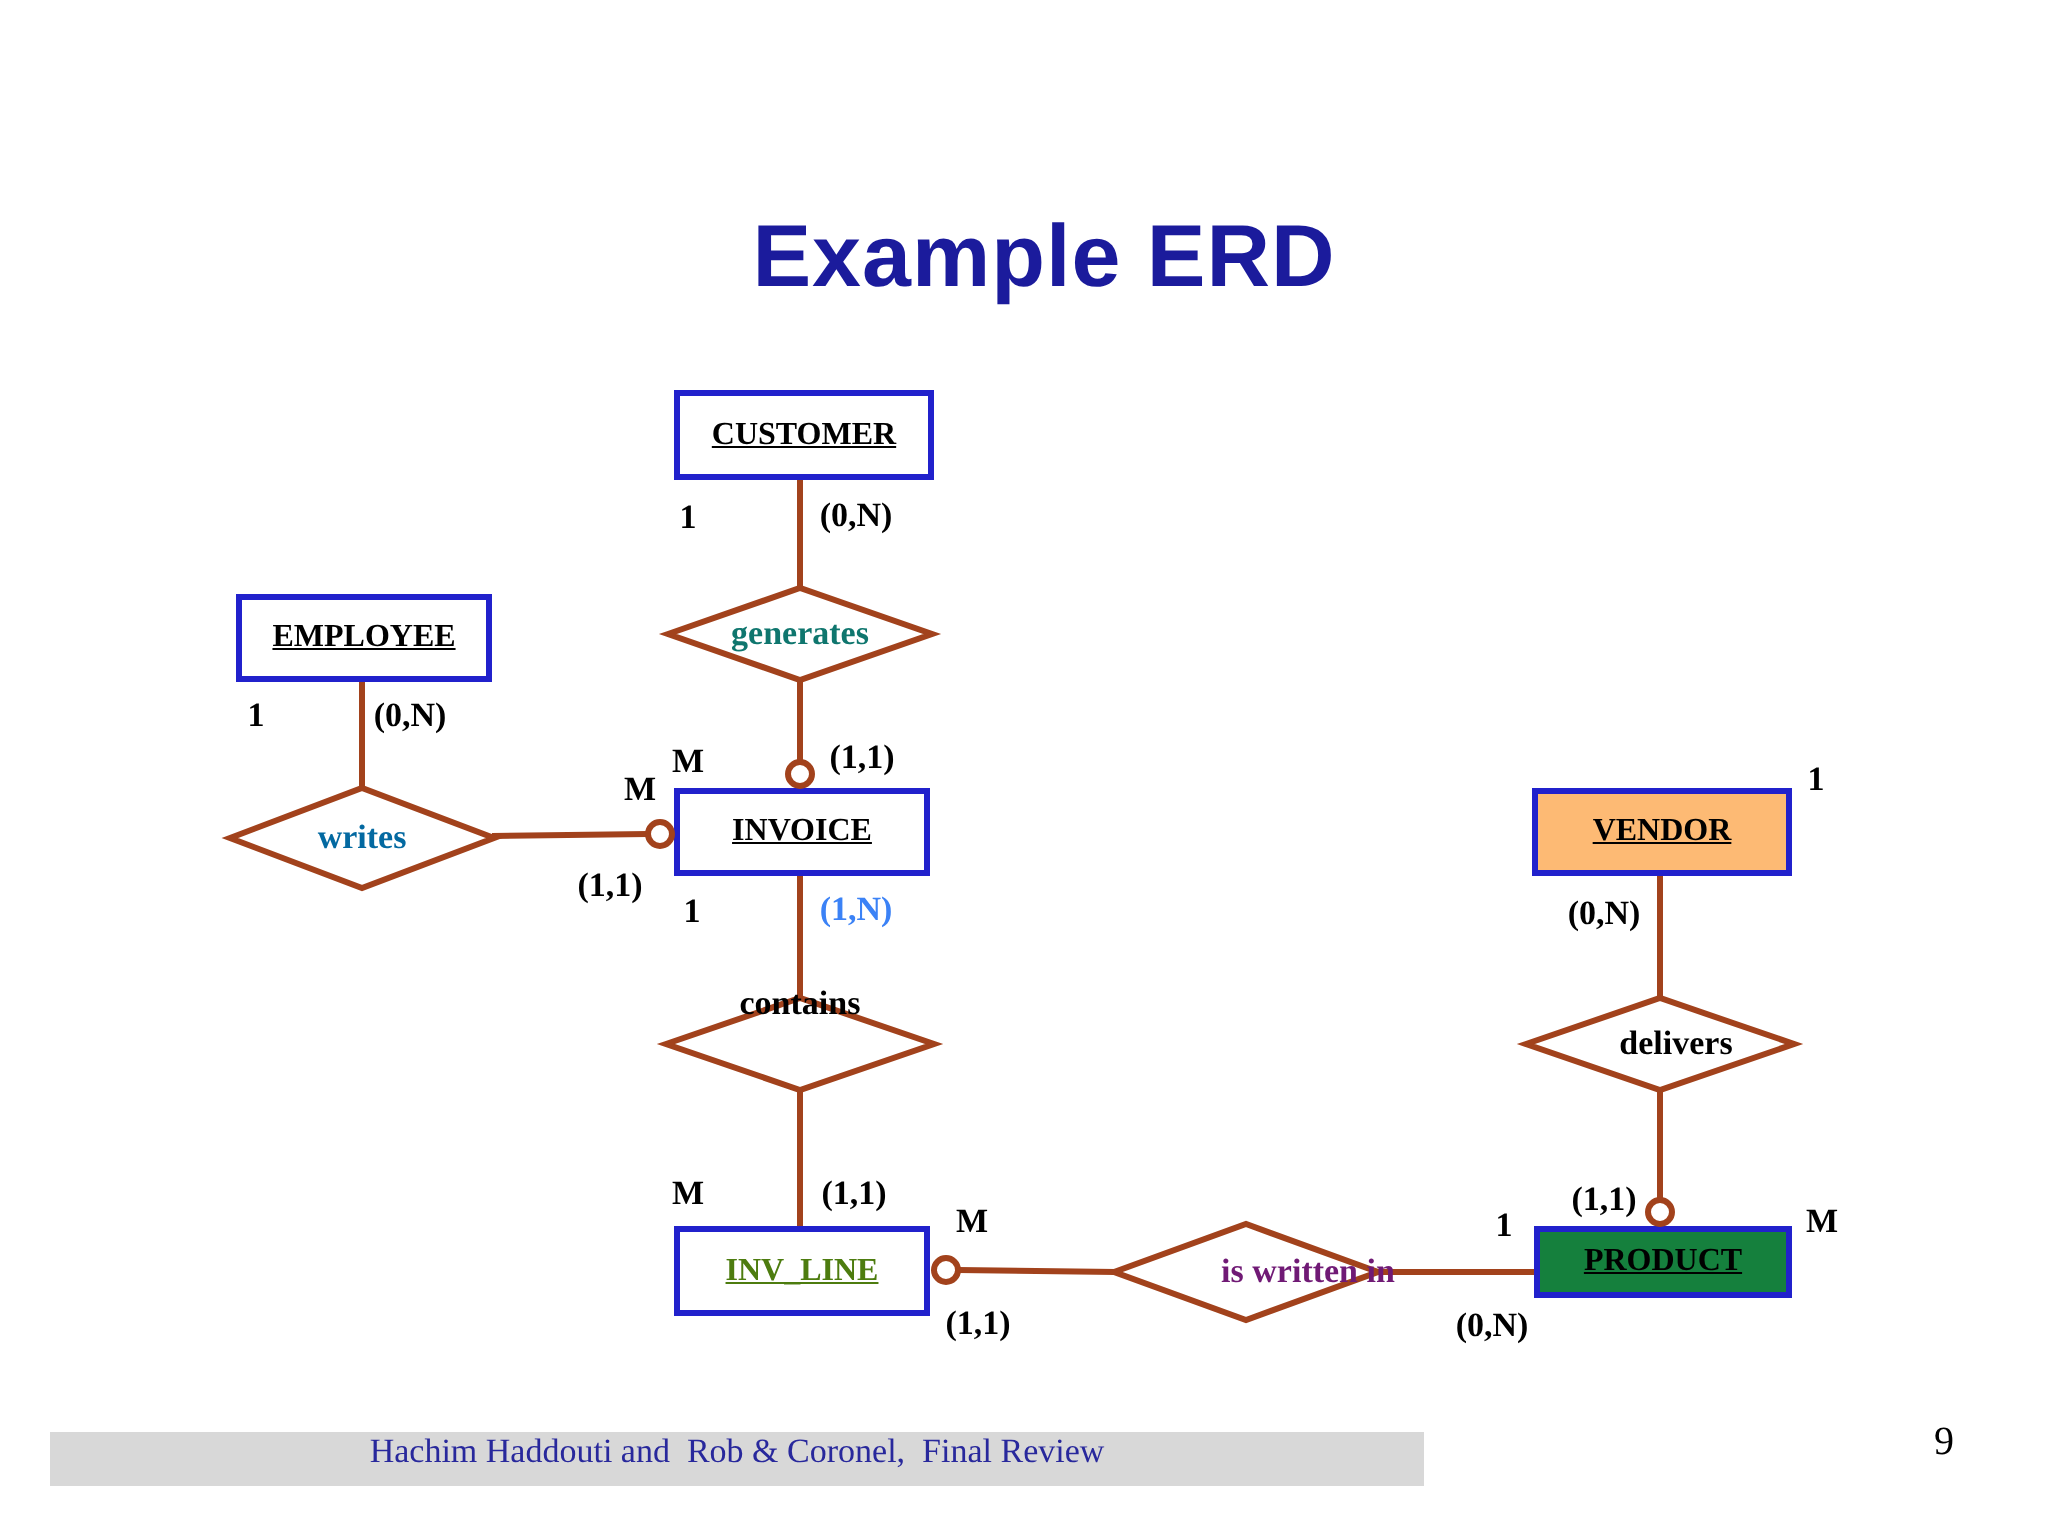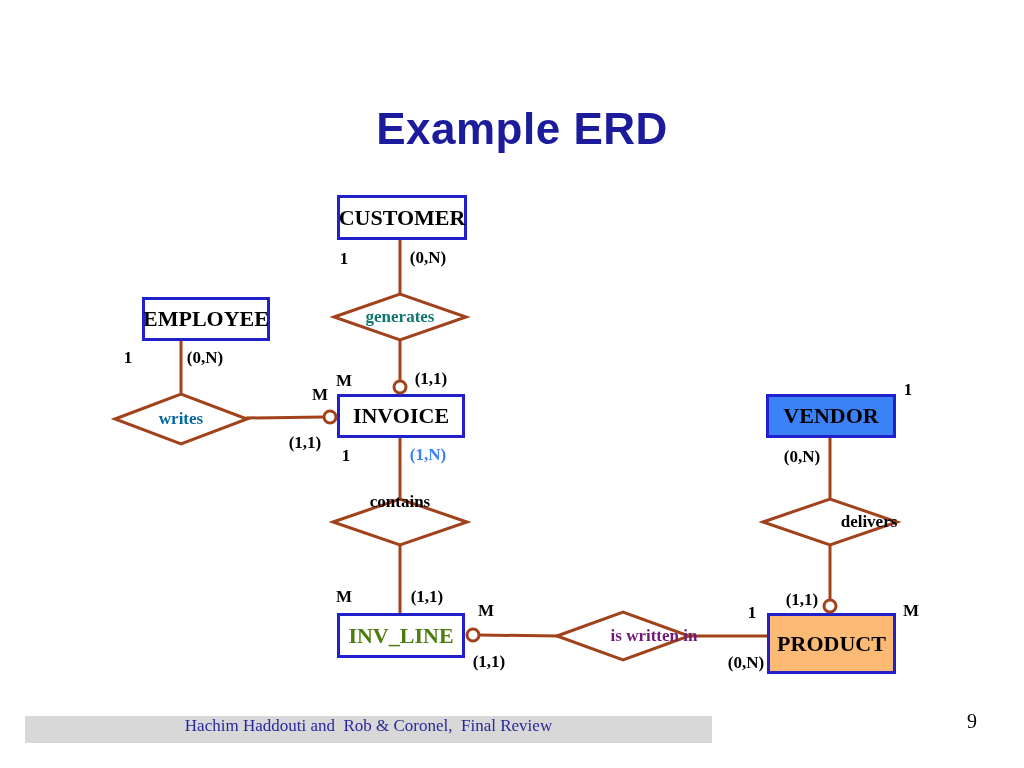--- a/index.html
+++ b/index.html
@@ -35,22 +35,23 @@
   #svg-overlay { z-index: 3; }
   .entity {
     position: absolute;
     box-sizing: border-box;
     border: 3px solid #2121cc;
     background: #ffffff;
     display: flex;
     align-items: center;
     justify-content: center;
     font-weight: bold;
-    font-size: 22px;
+    font-size: 16px;
     color: #000000;
+    text-decoration: underline;
   }
   .rel-label, .card-label {
     position: absolute;
     transform: translate(-50%, -50%);
     font-weight: bold;
     color: #000000;
     white-space: nowrap;
   }
   .rel-label  { font-size: 17px; }
   .card-label { font-size: 17px; }
@@ -101,31 +102,31 @@
       <line x1="830" y1="438" x2="830" y2="500" stroke="#a2421c" stroke-width="3"></line>
       <line x1="830" y1="545" x2="830" y2="600" stroke="#a2421c" stroke-width="3"></line>
       <polygon points="334,317 400,294 466,317 400,340" fill="#ffffff" stroke="#a2421c" stroke-width="3"></polygon>
       <polygon points="115,419 181,394 247,419 181,444" fill="#ffffff" stroke="#a2421c" stroke-width="3"></polygon>
       <polygon points="333,522 400,499 467,522 400,545" fill="#ffffff" stroke="#a2421c" stroke-width="3"></polygon>
       <polygon points="763,522 830,499 897,522 830,545" fill="#ffffff" stroke="#a2421c" stroke-width="3"></polygon>
       <polygon points="557,636 623,612 689,636 623,660" fill="#ffffff" stroke="#a2421c" stroke-width="3"></polygon>
     </svg>
   <div id="entities">
       <div class="entity" style="left: 337px; top: 195px; width: 130px; height: 45px; border-color: rgb(33, 33, 204); background: rgb(255, 255, 255); color: rgb(0, 0, 0);">CUSTOMER</div>
-      <div class="entity" style="left: 118px; top: 297px; width: 128px; height: 44px; border-color: rgb(33, 33, 204); background: rgb(255, 255, 255); color: rgb(0, 0, 0); margin-left: 24px;">EMPLOYEE</div>
+      <div class="entity" style="left: 118px; top: 297px; width: 128px; height: 44px; border-color: rgb(33, 33, 204); background: rgb(255, 255, 255); color: rgb(0, 0, 0);">EMPLOYEE</div>
       <div class="entity" style="left: 337px; top: 394px; width: 128px; height: 44px; border-color: rgb(33, 33, 204); background: rgb(255, 255, 255); color: rgb(0, 0, 0);">INVOICE</div>
-      <div class="entity" style="left: 766px; top: 394px; width: 130px; height: 44px; border-color: rgb(33, 33, 204); background: #3b82f6; color: rgb(0, 0, 0);">VENDOR</div>
+      <div class="entity" style="left: 766px; top: 394px; width: 130px; height: 44px; border-color: rgb(33, 33, 204); background: #fdba74; color: rgb(0, 0, 0);">VENDOR</div>
       <div class="entity" style="left: 337px; top: 613px; width: 128px; height: 45px; border-color: rgb(33, 33, 204); background: rgb(255, 255, 255); color: #4d7c0f;">INV_LINE</div>
-      <div class="entity" style="left: 767px; top: 613px; width: 129px; height: 61px; border-color: rgb(33, 33, 204); background: #fdba74; color: rgb(0, 0, 0);">PRODUCT</div>
+      <div class="entity" style="left: 767px; top: 613px; width: 129px; height: 36px; border-color: rgb(33, 33, 204); background: #15803d; color: rgb(0, 0, 0);">PRODUCT</div>
     </div>
   <div id="labels">
       <div class="rel-label" style="left: 400px; top: 317px; color: #0f766e;">generates</div>
       <div class="rel-label" style="left: 181px; top: 419px; color: #0369a1;">writes</div>
       <div class="rel-label" style="left: 400px; top: 502px; color: #000000;">contains</div>
-      <div class="rel-label" style="left: 869px; top: 522px; color: rgb(0, 0, 0);">delivers</div>
+      <div class="rel-label" style="left: 838px; top: 522px; color: rgb(0, 0, 0);">delivers</div>
       <div class="rel-label" style="left: 654px; top: 636px; color: #701a75;">is written in</div>
       <div class="card-label" style="left: 344px; top: 259px; color: rgb(0, 0, 0);">1</div>
       <div class="card-label" style="left: 428px; top: 258px; color: rgb(0, 0, 0);">(0,N)</div>
       <div class="card-label" style="left: 128px; top: 358px; color: rgb(0, 0, 0);">1</div>
       <div class="card-label" style="left: 205px; top: 358px; color: rgb(0, 0, 0);">(0,N)</div>
       <div class="card-label" style="left: 344px; top: 381px; color: rgb(0, 0, 0);">M</div>
       <div class="card-label" style="left: 431px; top: 379px; color: rgb(0, 0, 0);">(1,1)</div>
       <div class="card-label" style="left: 320px; top: 395px; color: rgb(0, 0, 0);">M</div>
       <div class="card-label" style="left: 305px; top: 443px; color: rgb(0, 0, 0);">(1,1)</div>
       <div class="card-label" style="left: 346px; top: 456px; color: rgb(0, 0, 0);">1</div>

